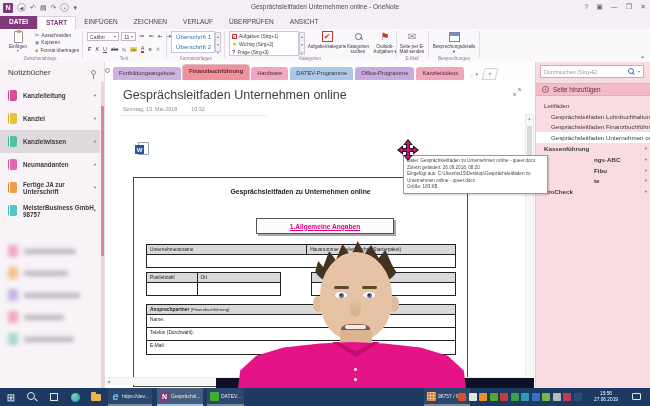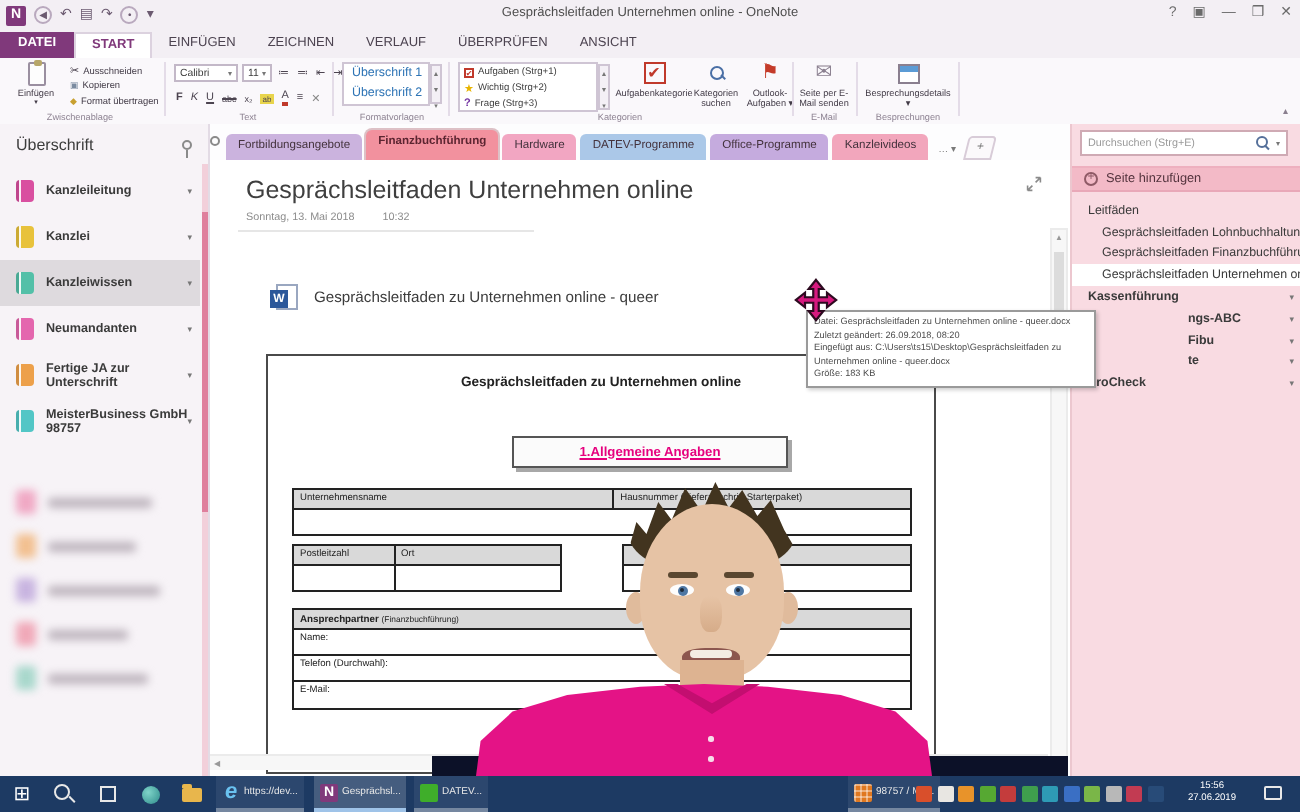--- a/index.html
+++ b/index.html
@@ -366,21 +366,21 @@
           <span class="meetico"></span>
         </span>
       <span>Besprechungsdetails ▾</span>
     </div>
     <div class="glabel" style="left:431px;width:46px">Besprechungen</div>
     <div class="rsep" style="left:479px"></div>
     <div class="collapse">▴</div>
   </div>
 
   <div class="sidebar">
-    <div class="sbheader">Überschrift</div>
+    <div class="sbheader">Notizbücher</div>
     <span class="pinicon"></span>
     <div class="nblist" id="nblist">
         <div class="nbitem">
           <span class="nbicon" style="background-color: rgb(217, 79, 160);"></span>
           <span class="nblabel">Kanzleileitung</span>
           <span class="nbchev">▾</span>
         </div>
         <div class="nbitem">
           <span class="nbicon" style="background-color: rgb(232, 194, 59);"></span>
           <span class="nblabel">Kanzlei</span>
@@ -448,21 +448,20 @@
       </div>
     <div class="pagearea">
       <div class="ptitle">Gesprächsleitfaden Unternehmen online</div>
       <div class="pdate">
         <span>Sonntag, 13. Mai 2018</span>
           <span>10:32</span>
       </div>
       <div class="punder"></div>
       <div class="attach">
         <span class="wordico"></span>
-        <span class="attlabel">Gesprächsleitfaden zu Unternehmen online - queer</span>
       </div>
 
       <div class="formbox">
         <div class="fheading">Gesprächsleitfaden zu Unternehmen online</div>
         <div class="fsection">
           <span>1.Allgemeine Angaben</span>
         </div>
         <div class="ftable" style="left:12px;top:66px;width:310px">
           <div class="fhrow">
             <div class="fhcell" style="width:52%">Unternehmensname</div>

